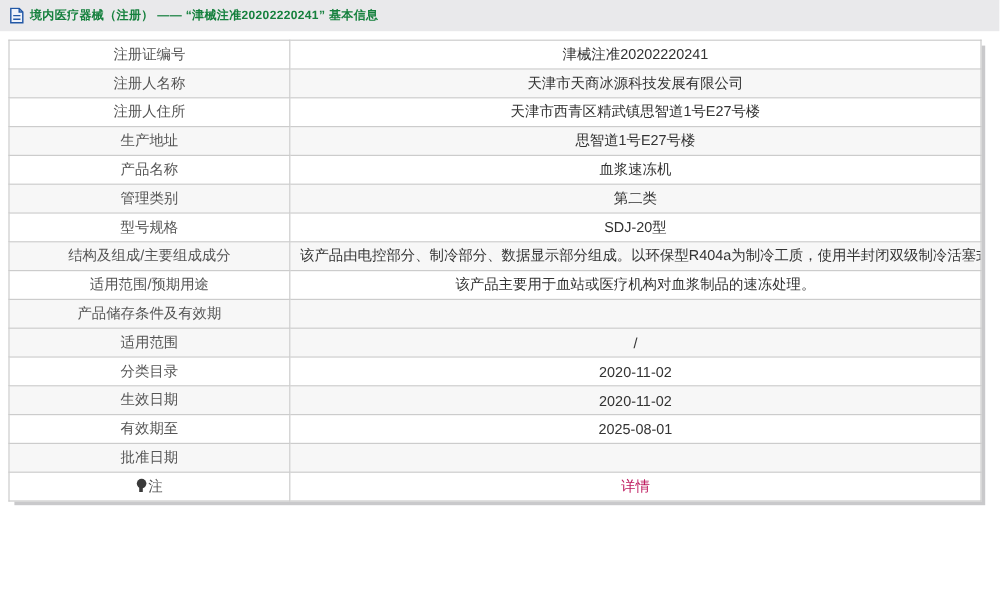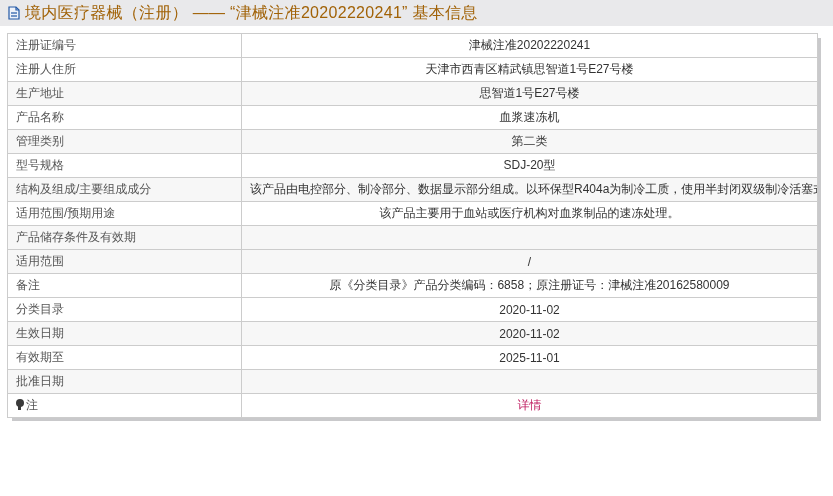--- a/index.html
+++ b/index.html
@@ -19,23 +19,23 @@
     padding-left: 8px;
     box-sizing: border-box;
   }
   .doc-icon {
     width: 12px;
     height: 14px;
     margin-right: 5px;
     flex: 0 0 auto;
   }
   .page-title {
-    color: #a16207;
-    font-size: 16px;
-    font-weight: normal;
+    color: #15803d;
+    font-size: 10px;
+    font-weight: bold;
     letter-spacing: 0.3px;
     white-space: nowrap;
   }
   .table-wrap {
     margin: 7px 0 0 7px;
     width: 811px;
     box-shadow: 4px 4px 0 -1px #c9c9cb;
     background: #ffffff;
   }
   table.info-table {
@@ -47,21 +47,21 @@
   table.info-table td {
     border: 1px solid #cccccc;
     height: 23px;
     padding: 0 8px;
     vertical-align: middle;
     white-space: nowrap;
     overflow: hidden;
   }
   td.cell-label {
     width: 217px;
-    text-align: left;
+    text-align: center;
     color: #555555;
   }
   td.cell-value {
     text-align: center;
     color: #333333;
   }
   tr.alt td { background: #f7f7f7; }
   tr.norm td { background: #ffffff; }
   a.detail-link {
     color: #be185d;
@@ -105,20 +105,24 @@
   <span class="page-title">境内医疗器械（注册） —— “津械注准20202220241” 基本信息</span>
 </div>
 
 <div class="table-wrap">
   <table class="info-table">
     <tbody id="table-body">
         <tr class="norm">
           <td class="cell-label"><span>注册证编号</span></td>
           <td class="cell-value"><span>津械注准20202220241</span></td>
         </tr>
+        <tr class="alt">
+          <td class="cell-label"><span>注册人名称</span></td>
+          <td class="cell-value"><span>天津市天商冰源科技发展有限公司</span></td>
+        </tr>
         <tr class="norm">
           <td class="cell-label"><span>注册人住所</span></td>
           <td class="cell-value"><span>天津市西青区精武镇思智道1号E27号楼</span></td>
         </tr>
         <tr class="alt">
           <td class="cell-label"><span>生产地址</span></td>
           <td class="cell-value"><span>思智道1号E27号楼</span></td>
         </tr>
         <tr class="norm">
           <td class="cell-label"><span>产品名称</span></td>
@@ -142,34 +146,30 @@
         </tr>
         <tr class="alt">
           <td class="cell-label"><span>产品储存条件及有效期</span></td>
           <td class="cell-value"><span></span></td>
         </tr>
         <tr class="alt">
           <td class="cell-label"><span>适用范围</span></td>
           <td class="cell-value"><span>/</span></td>
         </tr>
         <tr class="norm">
-          <td class="cell-label"><span>备注</span></td>
-          <td class="cell-value"><span>原《分类目录》产品分类编码：6858；原注册证号：津械注准20162580009</span></td>
-        </tr>
-        <tr class="norm">
           <td class="cell-label"><span>分类目录</span></td>
           <td class="cell-value"><span>2020-11-02</span></td>
         </tr>
         <tr class="alt">
           <td class="cell-label"><span>生效日期</span></td>
           <td class="cell-value"><span>2020-11-02</span></td>
         </tr>
         <tr class="norm">
           <td class="cell-label"><span>有效期至</span></td>
-          <td class="cell-value"><span>2025-11-01</span></td>
+          <td class="cell-value"><span>2025-08-01</span></td>
         </tr>
         <tr class="alt">
           <td class="cell-label"><span>批准日期</span></td>
           <td class="cell-value"><span></span></td>
         </tr>
         <tr class="norm">
           <td class="cell-label"><span class="bulb-icon"></span><span>注</span></td>
           <td class="cell-value"><a class="detail-link">详情</a></td>
         </tr>
       </tbody>

